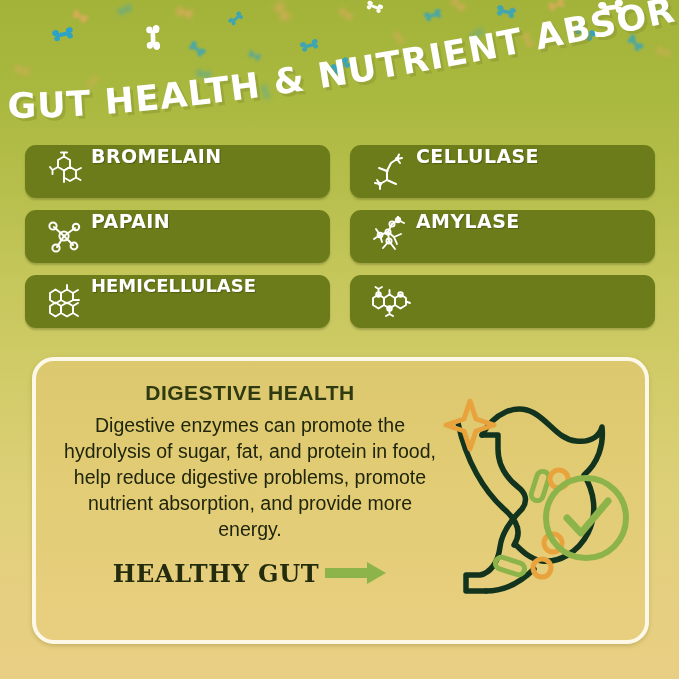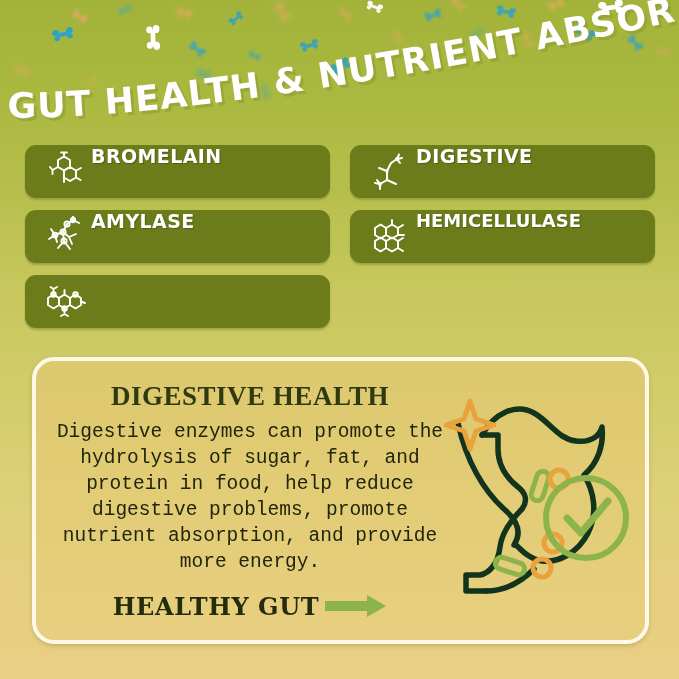--- a/index.html
+++ b/index.html
@@ -76,29 +76,29 @@
     left:32px; top:357px;
     width:617px; height:287px;
     border:4px solid #fdf8e8;
     border-radius:22px;
     background: linear-gradient(to bottom, #dcc86e 0%, #e2cc75 45%, #e8cf80 100%);
     box-shadow:0 2px 4px rgba(120,110,40,.30);
     overflow:hidden;
   }
   #card-text { position:absolute; left:14px; top:20px; width:400px; text-align:center; }
   #card-heading {
-    font-family:Liberation Serif, serif;
+    font-family:Liberation Sans, sans-serif;
     font-weight:bold;
-    font-size:27px;
+    font-size:21px;
     letter-spacing:.5px;
     color:#2f3a10;
     margin-bottom:8px;
   }
   #card-body {
-    font-family:Liberation Mono, monospace;
+    font-family:Liberation Sans, sans-serif;
     font-size:19.5px;
     line-height:1.33;
     color:#20260c;
     padding:0 6px;
   }
   #cta-row {
     margin-top:16px;
     display:flex;
     align-items:center;
     justify-content:center;
@@ -461,23 +461,36 @@
         <path d="M18,20 L18,29"></path>
         <path d="M18,29 L11,33"></path>
         <path d="M11,33 L6,32 M11,33 L11,38 M11,33 L8,29"></path>
         <path d="M18,29 L27,33"></path>
         <path d="M18,20 L10,17"></path>
         <circle cx="28" cy="8" r="2.1" fill="#ffffff" stroke="none"></circle>
         <circle cx="11" cy="33" r="2.1" fill="#ffffff" stroke="none"></circle>
         <circle cx="18" cy="20" r="1.6" fill="#ffffff" stroke="none"></circle>
       </svg>
     </span>
-    <span class="pill-label">DIGESTIVE</span>
-  </div>
-
+    <span class="pill-label">CELLULASE</span>
+  </div>
+
+  <div class="pill">
+    <span class="pill-icon">
+      <svg width="42" height="42" viewBox="0 0 42 42" fill="none" stroke="#ffffff" stroke-width="2" stroke-linecap="round">
+        <path d="M20,20 L10,11 M20,20 L31,12 M20,20 L13,31 M20,20 L29,29"></path>
+        <circle cx="20" cy="20" r="4.6"></circle>
+        <circle cx="9" cy="10" r="3.6"></circle>
+        <circle cx="32" cy="11" r="3.2"></circle>
+        <circle cx="12" cy="32" r="3.6"></circle>
+        <circle cx="30" cy="30" r="3.4"></circle>
+      </svg>
+    </span>
+    <span class="pill-label">PAPAIN</span>
+  </div>
 
   <div class="pill">
     <span class="pill-icon">
       <svg width="44" height="42" viewBox="0 0 44 42" fill="none" stroke="#ffffff" stroke-width="1.9" stroke-linecap="round" stroke-linejoin="round">
         <path d="M24,8 L30,4 M30,4 L36,7 M30,4 L30,-1"></path>
         <path d="M24,8 L20,16"></path>
         <path d="M20,16 L26,21 M26,21 L33,18 M26,21 L29,28"></path>
         <path d="M20,16 L12,19"></path>
         <path d="M12,19 L8,13 M12,19 L6,23 M12,19 L14,26"></path>
         <path d="M20,16 L21,25 M21,25 L27,33 M21,25 L15,32"></path>

